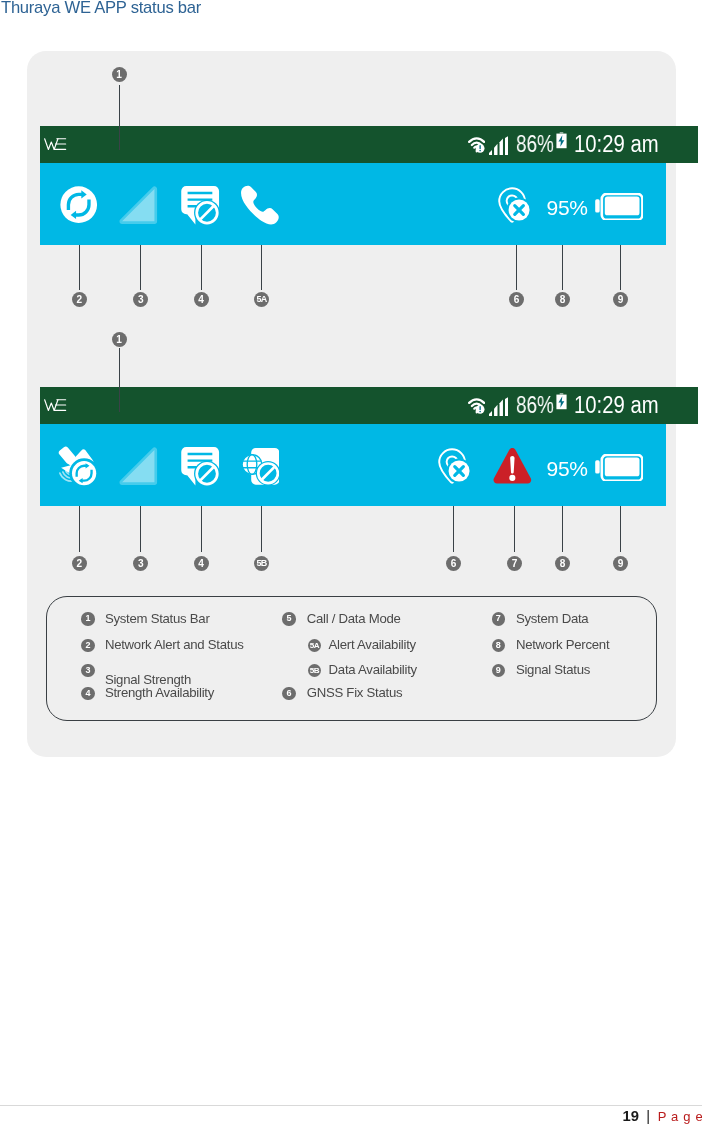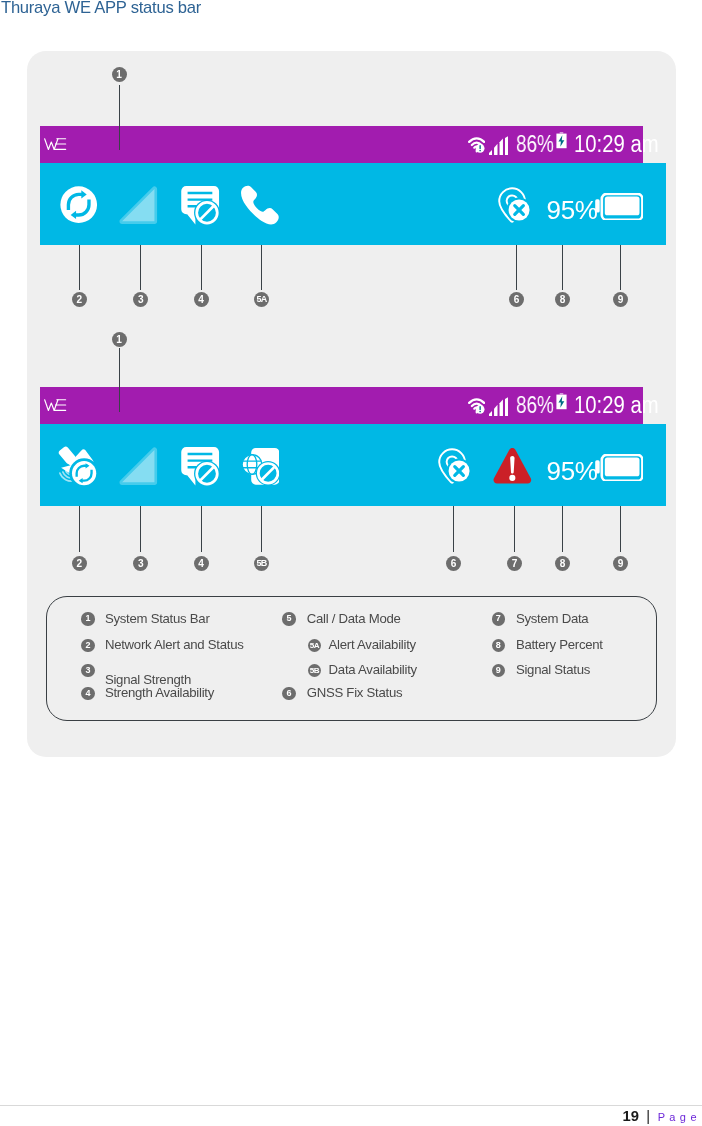--- a/index.html
+++ b/index.html
@@ -1,21 +1,21 @@
 <!DOCTYPE html>
 <html><head>
 <meta charset="utf-8">
 <title>Thuraya WE APP status bar</title>
 <style>
   html,body{margin:0;padding:0;}
   body{width:702px;height:1126px;background:#ffffff;font-family:"Liberation Sans",sans-serif;position:relative;overflow:hidden;-webkit-font-smoothing:antialiased;text-rendering:optimizeLegibility;}
   .page-heading{transform:translateZ(0);position:absolute;left:1px;top:-2px;font-size:16.6px;color:#2e6394;letter-spacing:-0.25px;font-weight:400;}
   .card{position:absolute;left:27px;top:51px;width:649px;height:706px;background:#efefef;border-radius:19px;}
   .statusblock{position:absolute;left:40px;width:626px;}
-  .teal{position:absolute;left:0;top:0;width:603px;height:37px;background:#a21caf;}
+  .teal{position:absolute;left:0;top:0;width:658px;height:37px;background:#14532d;}
   .cyan{position:absolute;left:0;top:37px;width:626px;height:82px;background:#00b8e5;}
   #block1{top:126px;height:119px;}
   #block2{top:387px;height:119px;}
 
   .we-logo{position:absolute;left:3.9px;top:12.4px;width:22.3px;height:12.3px;overflow:visible;}
 
   .leader{position:absolute;width:1px;background:#3a4247;}
   .badge{transform:translateZ(0);position:absolute;width:15px;height:15px;border-radius:50%;background:#6d6d6d;color:#fff;
     font-size:10.1px;line-height:15.4px;text-align:center;font-weight:700;letter-spacing:-0.2px;}
   .badge.dbl{font-size:9.0px;letter-spacing:-0.65px;}
@@ -25,24 +25,24 @@
   .ic-cell{position:absolute;left:448.8px;top:9.5px;width:19.6px;height:19.2px;}
   .sys-pct{white-space:nowrap;position:absolute;will-change:transform;left:475.5px;top:4.5px;font-size:23px;line-height:26px;color:#fff;transform:scaleX(0.825);transform-origin:left center;}
   .ic-batt{position:absolute;left:514.8px;top:6.1px;width:13px;height:16.5px;}
   .sys-time{white-space:nowrap;position:absolute;left:534.1px;top:4.5px;font-size:23px;line-height:26px;color:#fff;transform:scaleX(0.882);transform-origin:left center;}
   .legend{position:absolute;left:46px;top:595.5px;width:611px;height:125.5px;border:1.3px solid #3a3f44;border-radius:21px;box-sizing:border-box;}
   .lg-badge{transform:translateZ(0);position:absolute;width:13.3px;height:13.3px;border-radius:50%;background:#6d6d6d;color:#fff;
     font-size:9.0px;line-height:13.6px;text-align:center;font-weight:700;letter-spacing:-0.15px;}
   .lg-badge.dbl{font-size:8.1px;letter-spacing:-0.55px;}
   .lg-label{transform:translateZ(0);position:absolute;font-size:13.2px;color:#4a4a4a;line-height:14px;letter-spacing:-0.27px;}
   .appic{position:absolute;}
-  .app-pct{transform:translateZ(0);position:absolute;font-size:26px;color:#fff;letter-spacing:-0.3px;line-height:1;}
+  .app-pct{transform:translateZ(0);position:absolute;font-size:21px;color:#fff;letter-spacing:-0.3px;line-height:1;}
   .footer-line{position:absolute;left:0;top:1105px;width:702px;height:1px;background:#d9d9d9;}
   .footer-txt{transform:translateZ(0);position:absolute;left:622.6px;top:1107.5px;font-size:14.8px;line-height:17px;color:#1a1a1a;white-space:nowrap;}
-  .footer-txt .pg{color:#6d28d9;letter-spacing:0.7px;font-size:11px;text-align:center;}
+  .footer-txt .pg{color:#b91c1c;letter-spacing:0.7px;font-size:13px;text-align:center;}
   .footer-txt .sep{color:#1a1a1a;font-weight:400;margin:0 3.5px 0 3px;}
 </style>
 </head>
 <body>
 
 <div class="page-heading">Thuraya WE APP status bar</div>
 <div class="card"></div>
 
 <div class="statusblock" id="block1">
   <div class="teal">
@@ -269,19 +269,19 @@
   <div class="lg-label" style="left:259.7px;top:15.5px">Call / Data Mode</div>
   <div class="lg-badge dbl" style="left:260.7px;top:42.0px">5A</div>
   <div class="lg-label" style="left:281.6px;top:41.6px">Alert Availability</div>
   <div class="lg-badge dbl" style="left:260.7px;top:67.0px">5B</div>
   <div class="lg-label" style="left:281.6px;top:66.6px">Data Availability</div>
   <div class="lg-badge" style="left:235.4px;top:90.1px">6</div>
   <div class="lg-label" style="left:259.7px;top:89.8px">GNSS Fix Status</div>
   <div class="lg-badge" style="left:444.5px;top:15.9px">7</div>
   <div class="lg-label" style="left:468.9px;top:15.5px">System Data</div>
   <div class="lg-badge" style="left:444.5px;top:42.0px">8</div>
-  <div class="lg-label" style="left:468.9px;top:41.6px">Battery Percent</div>
+  <div class="lg-label" style="left:468.9px;top:41.6px">Network Percent</div>
   <div class="lg-badge" style="left:444.5px;top:67.0px">9</div>
   <div class="lg-label" style="left:468.9px;top:66.6px">Signal Status</div>
 </div>
 
 <div class="footer-line"></div>
 <div class="footer-txt"><b>19</b> <span class="sep">|</span> <span class="pg">P a g e</span></div>
 
 </body></html>

